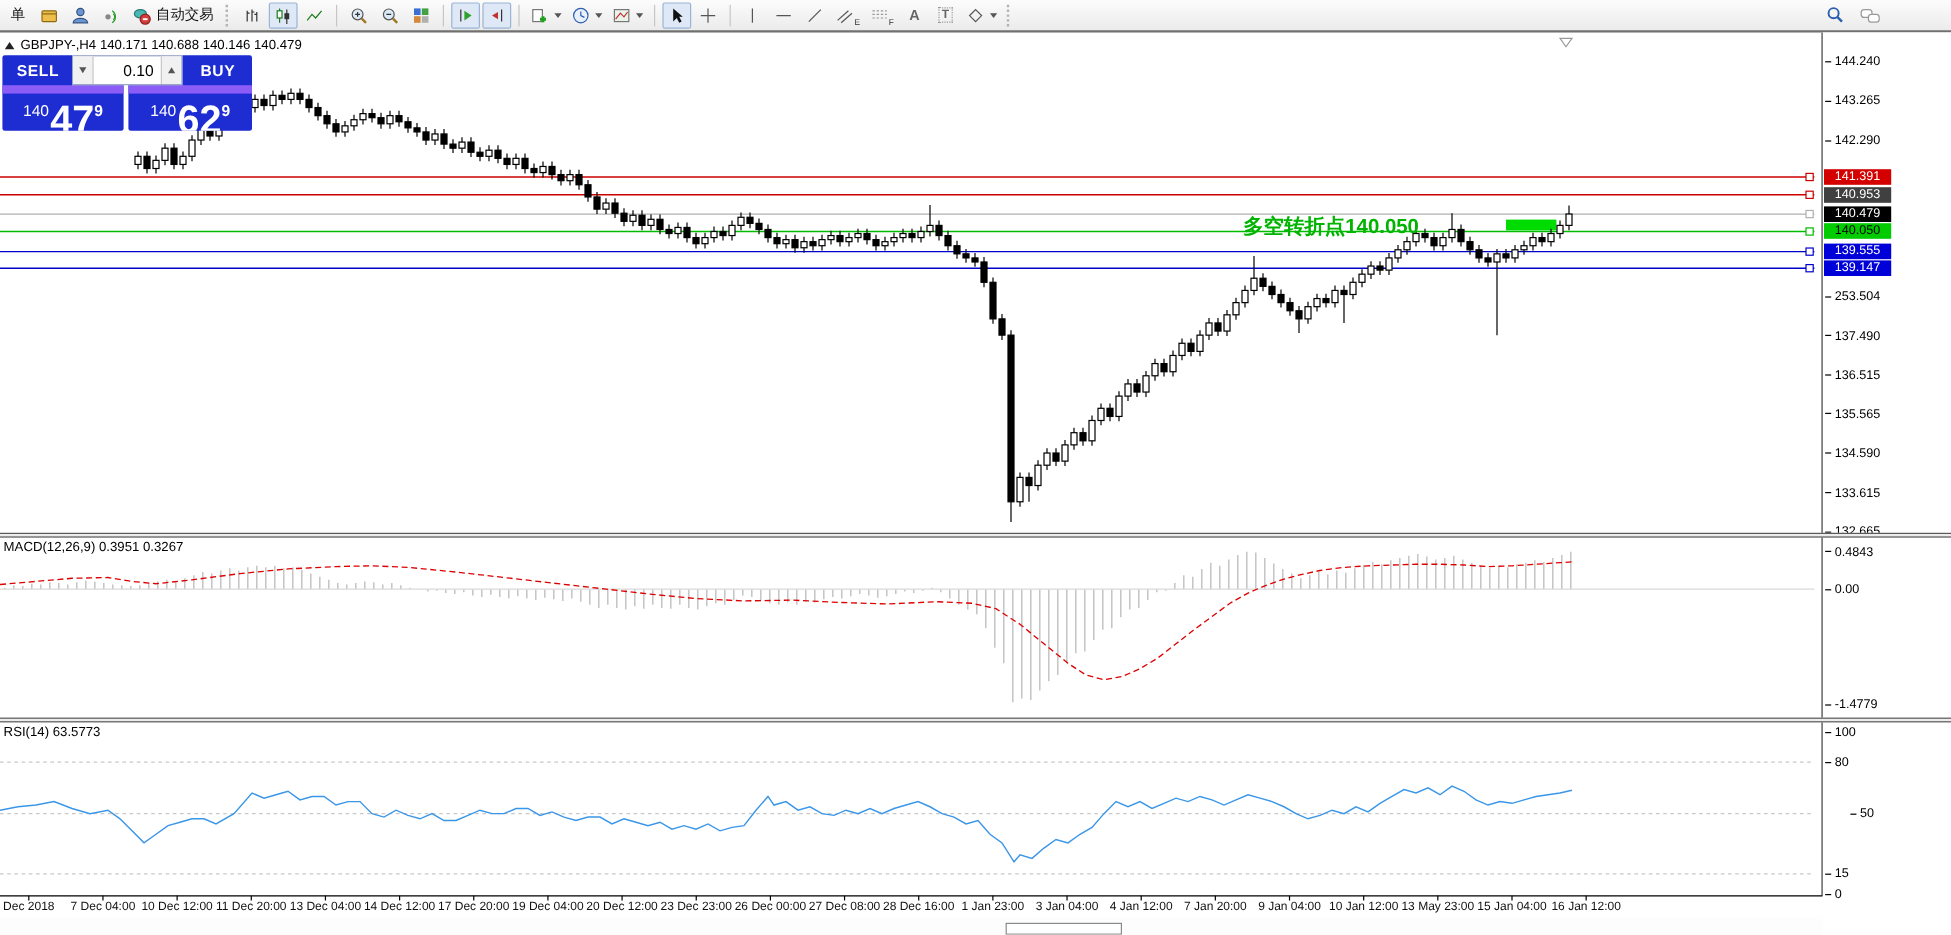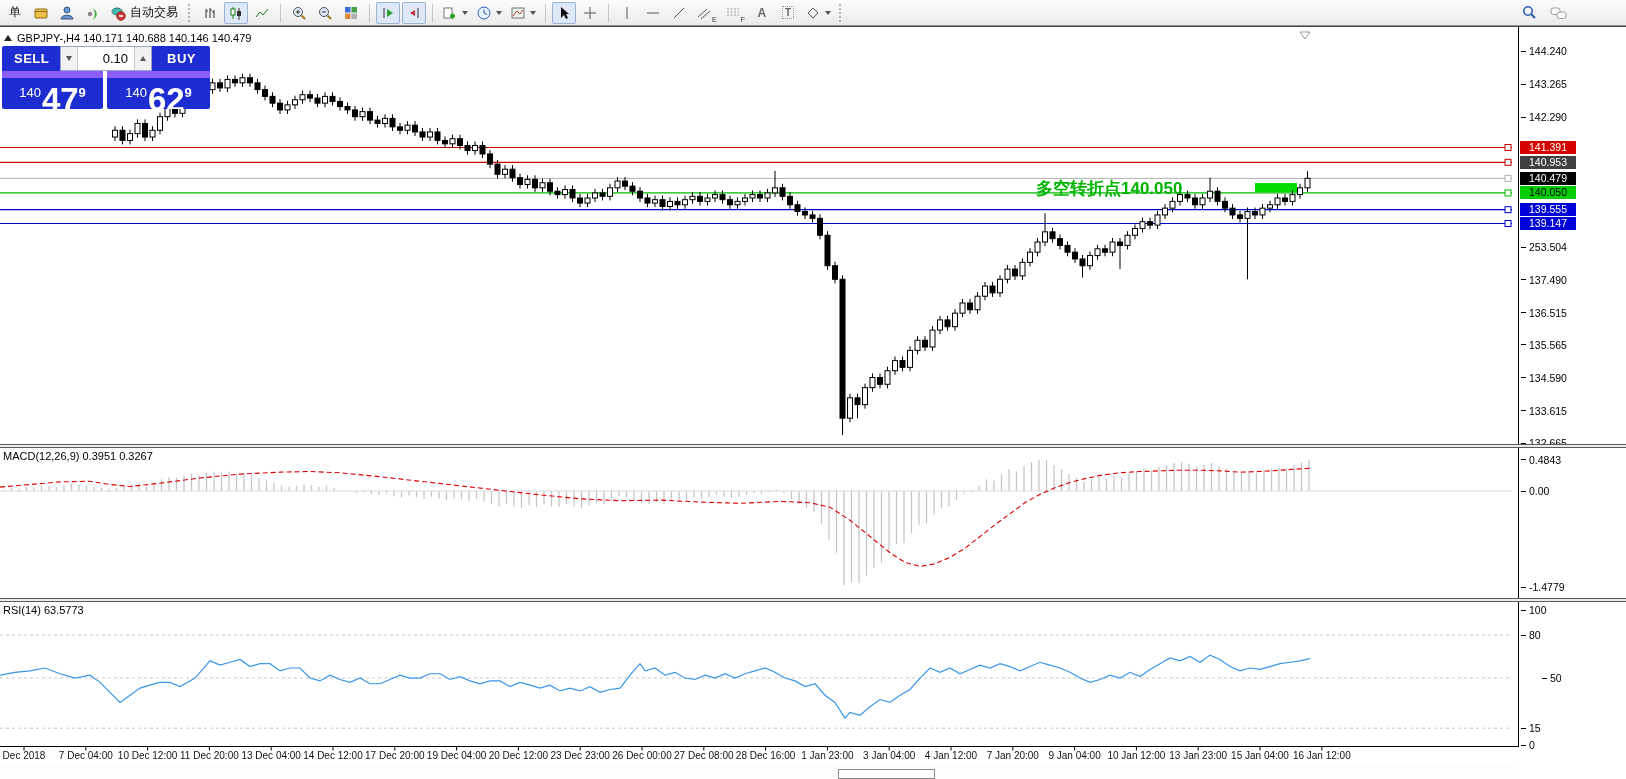--- a/index.html
+++ b/index.html
@@ -917,16 +917,16 @@
     <div class="datelab" style="left: 546.2px;">23 Dec 23:00</div>
     <div class="datelab" style="left: 608px;">26 Dec 00:00</div>
     <div class="datelab" style="left: 669.8px; text-align: center;">27 Dec 08:00</div>
     <div class="datelab" style="left: 731.6px;">28 Dec 16:00</div>
     <div class="datelab" style="left: 793.4px;">1 Jan 23:00</div>
     <div class="datelab" style="left: 855.2px;">3 Jan 04:00</div>
     <div class="datelab" style="left: 917px;">4 Jan 12:00</div>
     <div class="datelab" style="left: 978.8px;">7 Jan 20:00</div>
     <div class="datelab" style="left: 1040.6px;">9 Jan 04:00</div>
     <div class="datelab" style="left: 1102.4px;">10 Jan 12:00</div>
-    <div class="datelab" style="left: 1164.2px;">13 Jan 23:00</div>
+    <div class="datelab" style="left: 1164.2px;">13 May 23:00</div>
     <div class="datelab" style="left: 1226px;">15 Jan 04:00</div>
     <div class="datelab" style="left: 1287.8px;">16 Jan 12:00</div>
   </div>
 
 </body></html>

